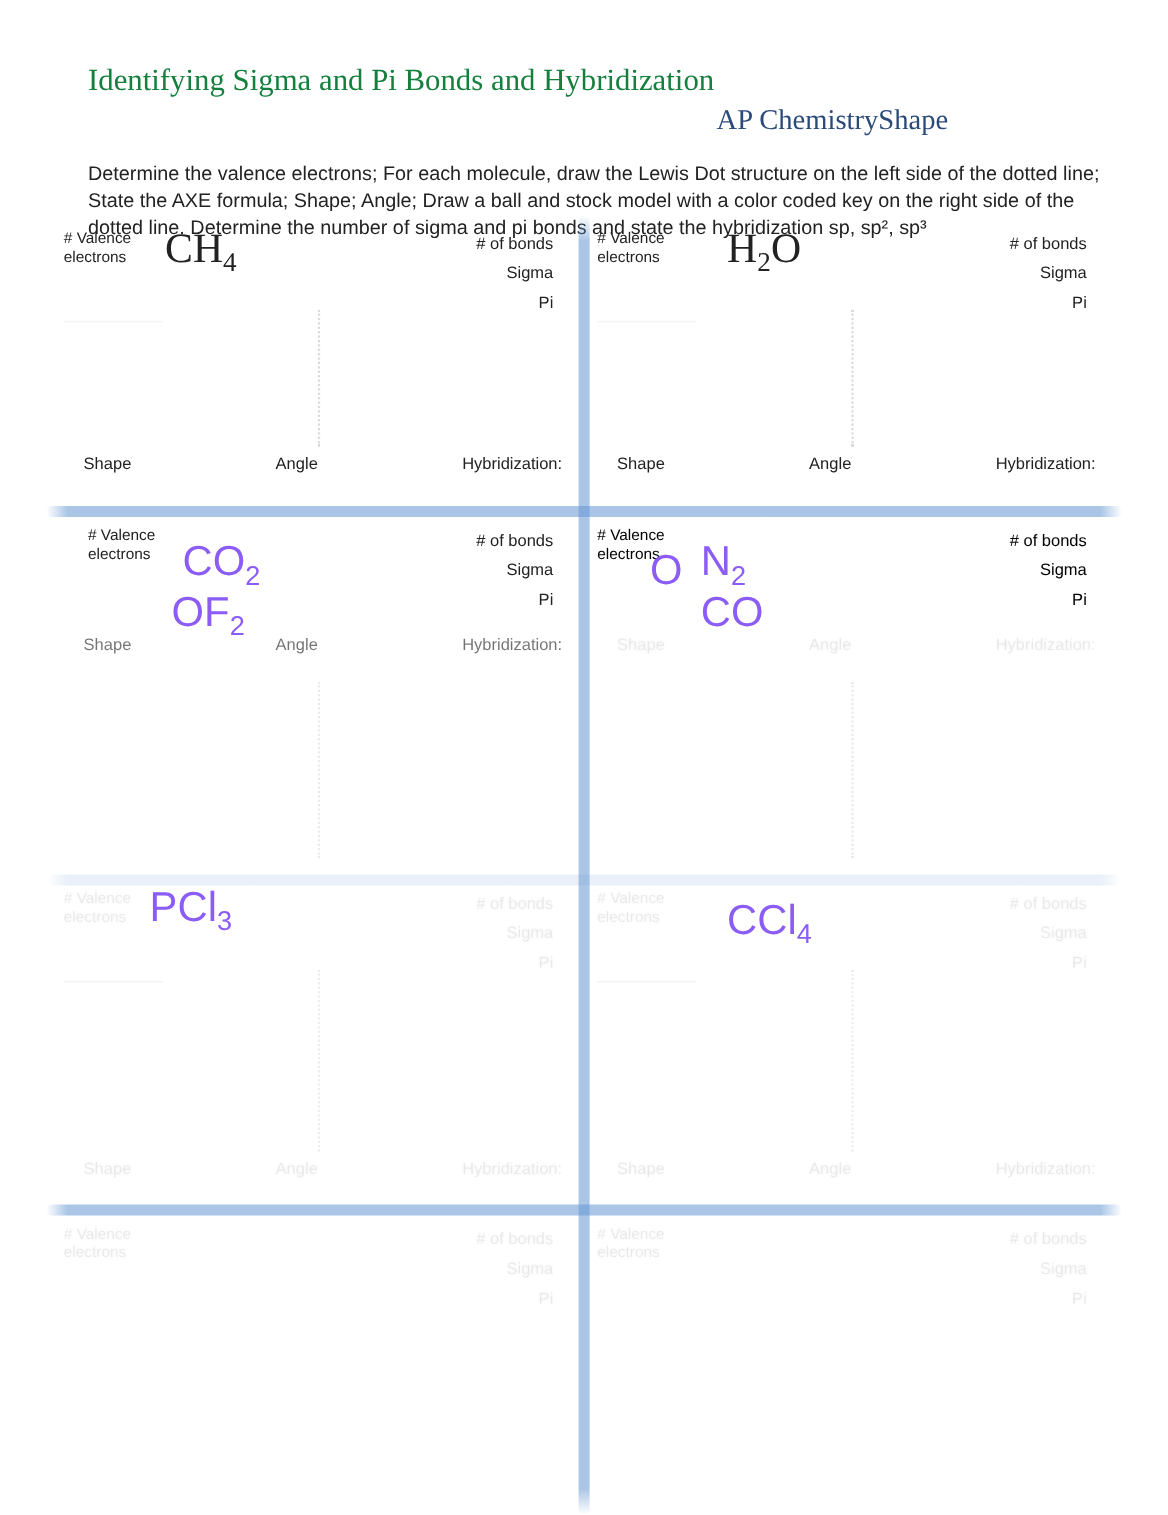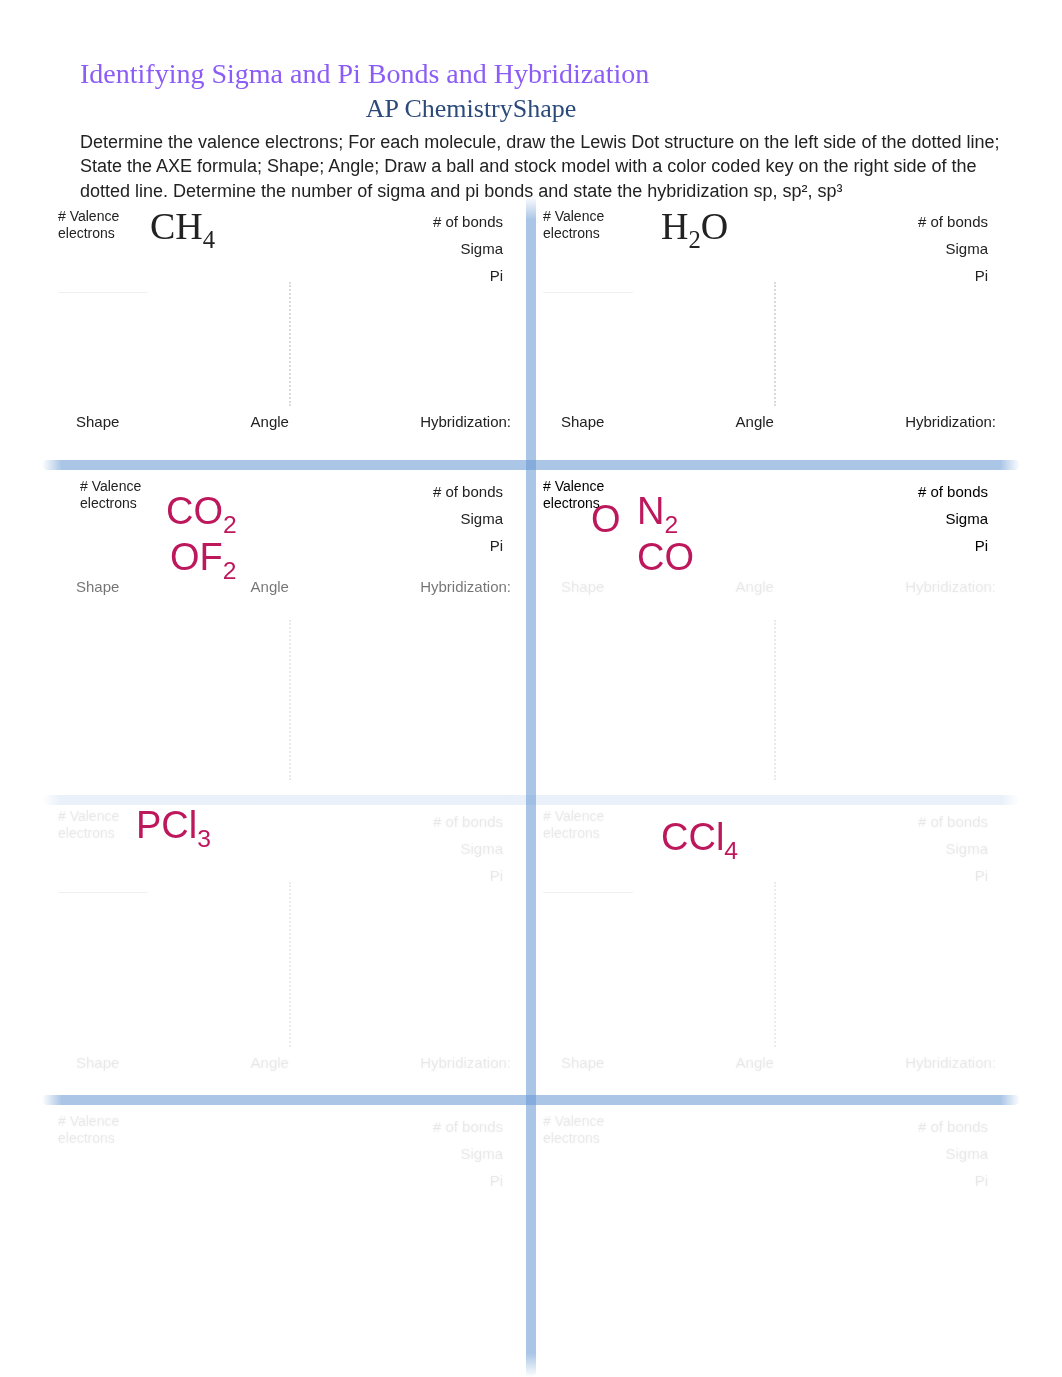--- a/index.html
+++ b/index.html
@@ -12,31 +12,31 @@
     position: relative;
     padding: 58px 40px 0 40px;
   }
   .header {
     padding-left: 40px;
     padding-right: 0;
     margin-bottom: 10px;
   }
   .title {
     font-size: 28px;
-    color: #8b5cf6;
+    color: #15803d;
     font-family: Georgia, serif;
     margin-bottom: 4px;
   }
   .subtitle-row {
     display: flex;
-    justify-content: center;
+    justify-content: flex-end;
     font-size: 26px;
     color: #2b4a7a;
     font-family: Georgia, serif;
-    margin-bottom: 6px;
+    margin-bottom: 22px;
     padding-right: 160px;
   }
   .instructions {
     font-size: 18px;
     line-height: 1.35;
     color: #222;
     font-family: Arial, Helvetica, sans-serif;
     padding-right: 4px;
   }
 
@@ -143,21 +143,21 @@
 
   .faded .valence, .faded .bonds, .faded .bottomrow, .faded .valence2 {
     color: rgba(0,0,0,0.07);
     text-shadow: 0 0 3px rgba(0,0,0,0.05);
   }
   .semi .bottomrow { color: rgba(0,0,0,0.55); }
   .overlay-formula {
     font-size: 38px;
     font-family: Arial, sans-serif;
     position: absolute;
-    color: #be185d;
+    color: #8b5cf6;
   }
   .overlay-formula sub { font-size: 0.65em; vertical-align: sub; }
 </style>
 </head>
 <body>
 
 <div class="header">
   <div class="title">Identifying Sigma and Pi Bonds and Hybridization</div>
   <div class="subtitle-row">
     <span>AP Chemistry</span>
@@ -227,21 +227,21 @@
       </div>
       <div class="bonds">
         <span># of bonds</span><br>
         <span>Sigma</span><br>
         <span>Pi</span>
       </div>
     </div>
     <div class="overlay-formula" style="top:20px; left:120px">
       <span>CO</span><sub>2</sub>
     </div>
-    <div class="overlay-formula" style="top:66px; left:124px">
+    <div class="overlay-formula" style="top:66px; left:110px">
       <span>OF</span><sub>2</sub>
     </div>
     <div class="midline" style="top:150px; bottom:20px;opacity:0.6"></div>
     <div class="bottomrow" style="top:108px;">
       <div>Shape</div>
       <div>Angle</div>
       <div>Hybridization:</div>
     </div>
   </div>
 

